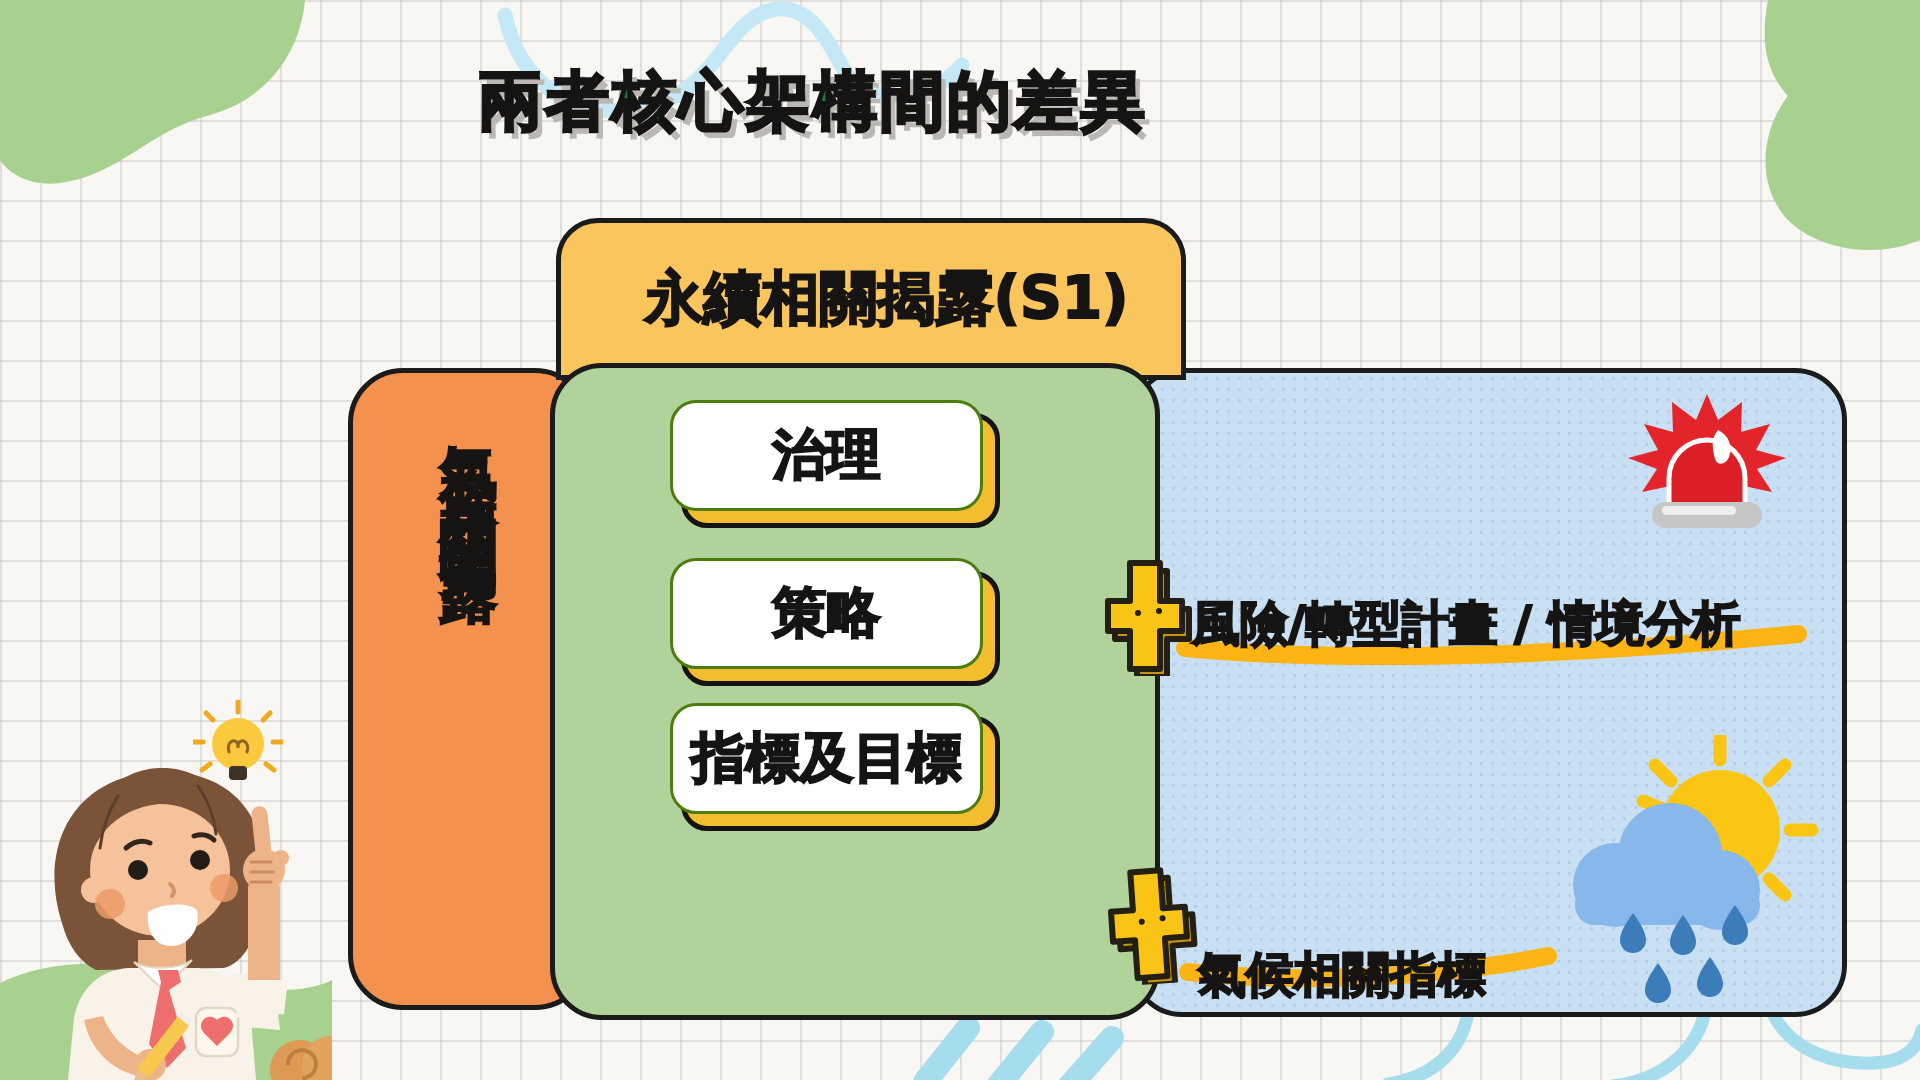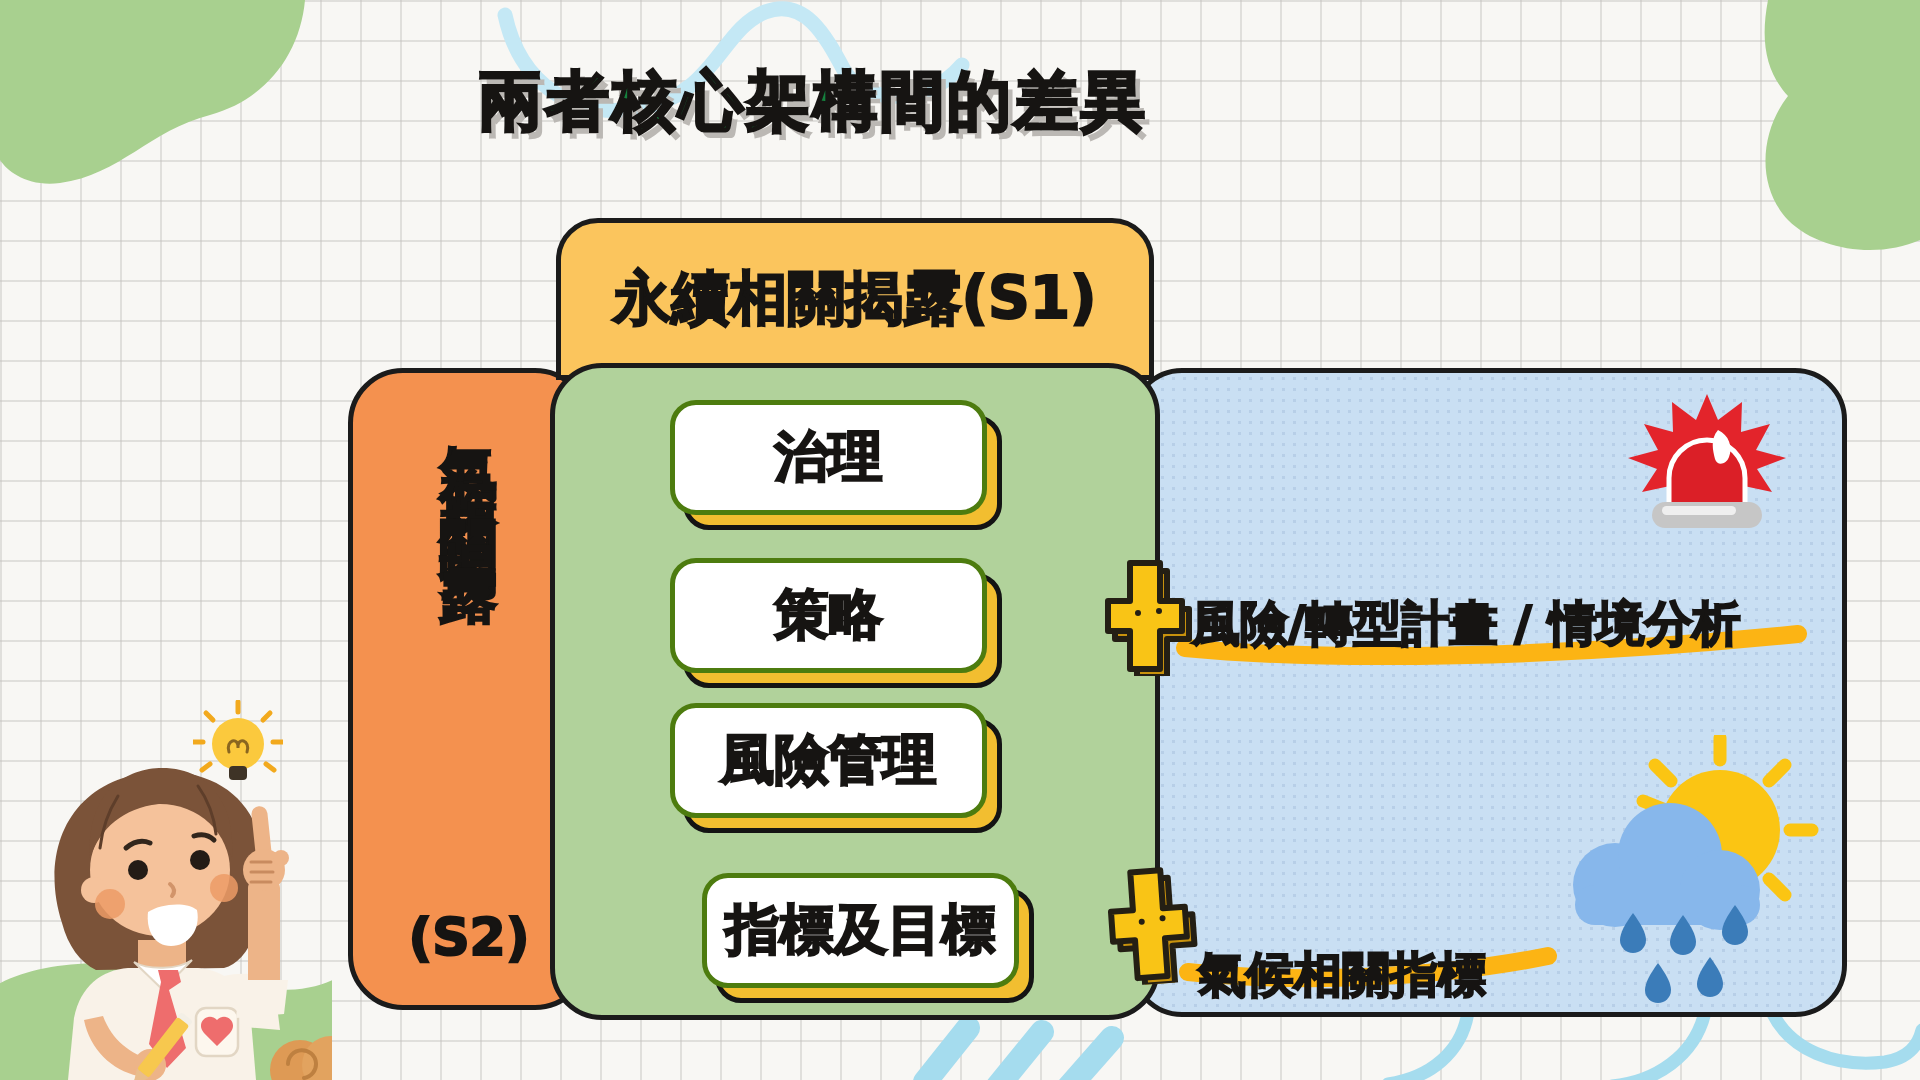--- a/index.html
+++ b/index.html
@@ -38,30 +38,30 @@
     left:1130px;top:368px;width:707px;height:639px;z-index:2;
     background:#C9DFF3;border:5px solid #1B1B1B;border-radius:52px;
     background-image:radial-gradient(rgba(120,150,190,.22) 1.5px, transparent 1.6px);
     background-size:11px 11px;
   }
 
   #s1-header{
     left:556px;top:218px;width:588px;height:152px;z-index:3;
     background:#FBC55D;border:5px solid #1B1B1B;border-radius:42px 42px 0 0;
     display:flex;align-items:center;justify-content:center;
-    font-size:58px;white-space:nowrap;
+    font-size:58px;white-space:nowrap;padding-left:32px;
   }
 
   #core-box{
     left:550px;top:363px;width:600px;height:647px;z-index:4;
     background:#B1D29B;border:5px solid #1B1B1B;border-radius:52px;
   }
   .pillar{
     position:absolute;left:115px;width:307px;height:105px;
-    background:#FFFFFF;border:5px solid #4d7c0f;border-radius:26px;
+    background:#FFFFFF;border:3px solid #4d7c0f;border-radius:26px;
     display:flex;align-items:center;justify-content:center;
     font-size:54px;white-space:nowrap;
   }
   .pillar::after{
     content:"";position:absolute;z-index:-1;
     left:8px;top:10px;right:-20px;bottom:-20px;
     background:#F2BE30;border:5px solid #141414;border-radius:26px;
   }
   .pillar:nth-of-type(1){top:32px;}
   .pillar:nth-of-type(2){top:190px;}
@@ -99,38 +99,34 @@
     <path d="M1468,1012 C1462,1052 1430,1078 1388,1084"></path>
     <path d="M1705,1012 C1695,1056 1655,1082 1612,1086"></path>
     <path d="M1772,1012 C1790,1050 1835,1068 1885,1062 C1908,1058 1918,1046 1922,1030"></path>
   </g>
 </svg>
 
 <div id="page-title" class="abs">兩者核心架構間的差異</div>
 
 <div id="s2-side-box" class="abs">
   <div class="s2-vertical ink">氣候相關揭露</div>
-  <div class="s2-code ink">(S2)</div>
 </div>
 
 <div id="s2-extras-panel" class="abs"></div>
 
 <div id="s1-header" class="abs">
   <span class="ink">永續相關揭露(S1)</span>
 </div>
 
 <div id="core-box" class="abs">
   <div class="pillar">
     <span class="ink">治理</span>
   </div>
   <div class="pillar">
     <span class="ink">策略</span>
-  </div>
-  <div class="pillar">
-    <span class="ink">風險管理</span>
   </div>
   <div class="pillar">
     <span class="ink">指標及目標</span>
   </div>
 </div>
 
 <svg id="underlines" class="abs" width="1920" height="1080" viewBox="0 0 1920 1080">
   <path d="M1185,648 C1330,662 1560,658 1798,634" fill="none" stroke="#FCB414" stroke-width="18" stroke-linecap="round"></path>
   <path d="M1188,972 C1300,984 1440,978 1548,956" fill="none" stroke="#FCB414" stroke-width="18" stroke-linecap="round"></path>
 </svg>

